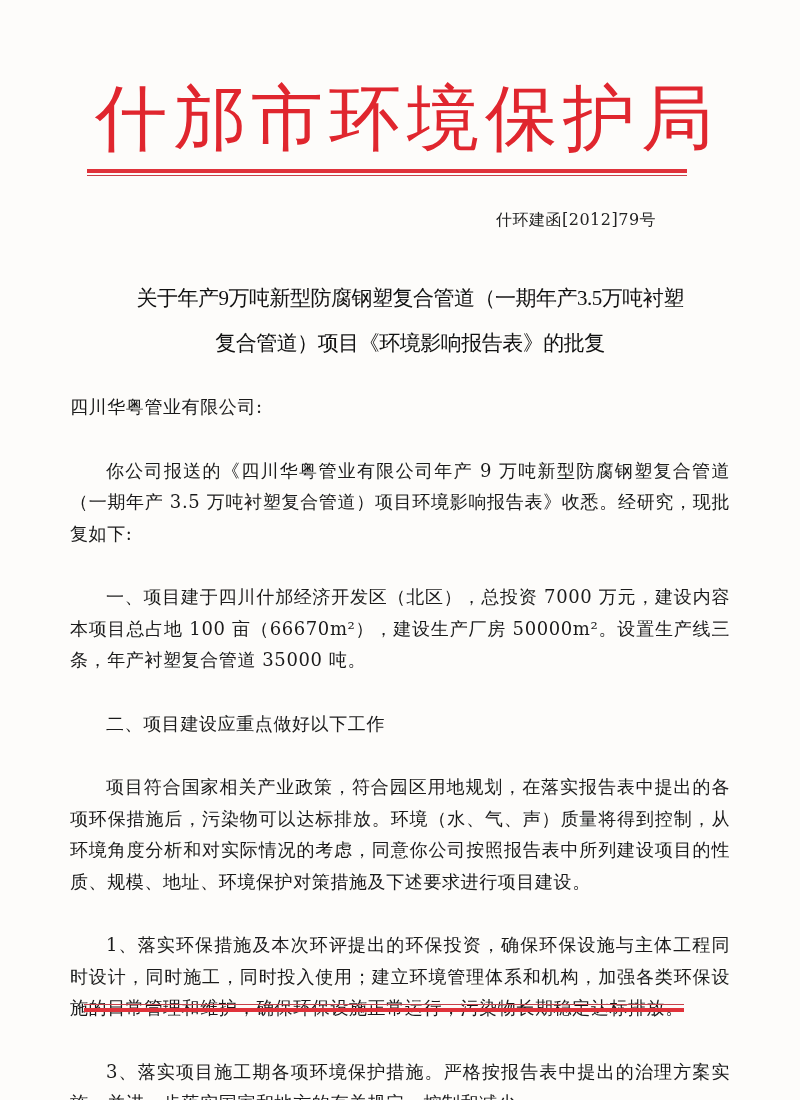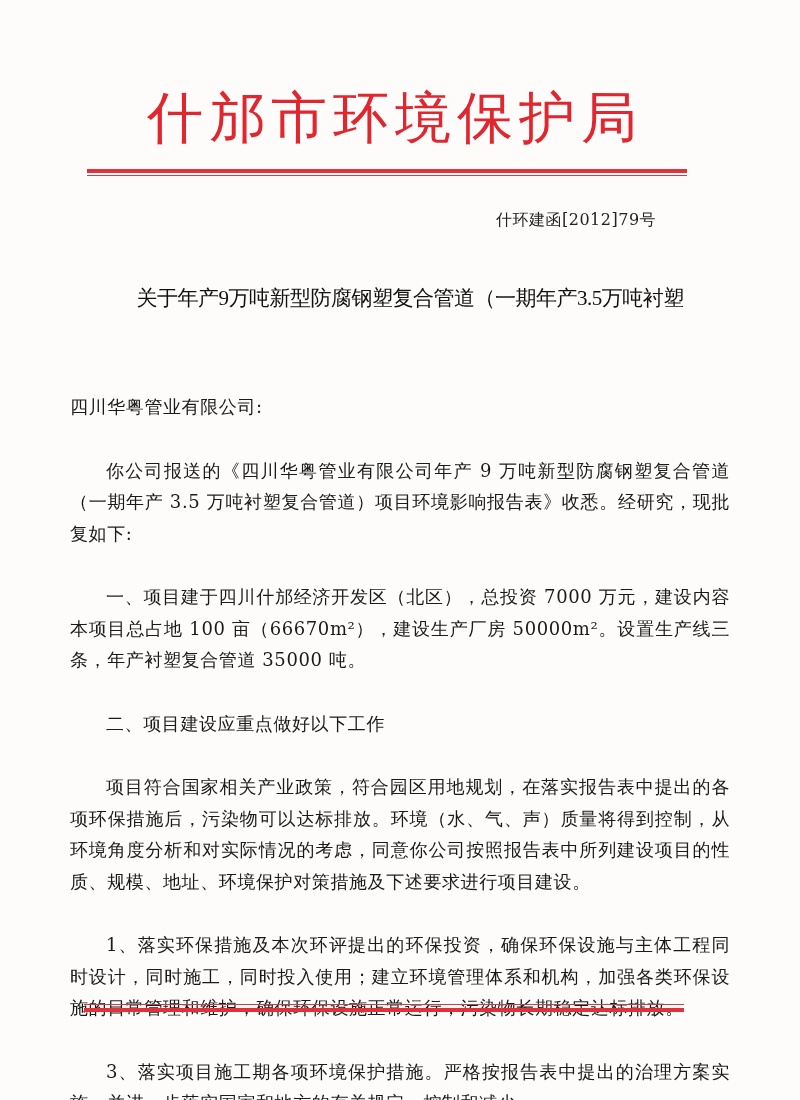--- a/index.html
+++ b/index.html
@@ -6,21 +6,21 @@
   body {
     width: 800px; height: 1100px; overflow: hidden;
     background: #fdfcfa;
     position: relative;
     font-family: "DejaVu Serif", "Liberation Serif", serif;
     color: #1c1c1c;
   }
   .header-title {
     position: absolute; left: 95px; top: 86px; width: 600px;
     font-family: "DejaVu Serif", "Liberation Serif", serif;
-    font-size: 56px; letter-spacing: 6px; line-height: 64px;
+    font-size: 72px; letter-spacing: 6px; line-height: 64px;
     color: #e0262e; text-align: center; white-space: nowrap;
   }
   .rule-top-thick { position:absolute; left:87px; top:169px; width:600px; height:4px; background:#e0323a; }
   .rule-top-thin  { position:absolute; left:87px; top:175px; width:600px; height:1px; background:#c84048; }
   .rule-bot-thin  { position:absolute; left:84px; top:1004px; width:600px; height:1px; background:#c84048; }
   .rule-bot-thick { position:absolute; left:84px; top:1008px; width:600px; height:4px; background:#e0323a; }
 
   .doc-number {
     position:absolute; left:453px; top:210px;
     font-size:16px; letter-spacing:0.5px; color:#222; white-space:nowrap;margin-left:43px;
@@ -46,20 +46,21 @@
 <body>
 
 <div class="header-title">什邡市环境保护局</div>
 <div class="rule-top-thick"></div>
 <div class="rule-top-thin"></div>
 
 <div class="doc-number">什环建函[2012]79号</div>
 
 <div class="doc-heading">
   <div>关于年产9万吨新型防腐钢塑复合管道（一期年产3.5万吨衬塑</div>
+  <div>复合管道）项目《环境影响报告表》的批复</div>
 </div>
 
 <div class="body-text">
   <p class="addressee">四川华粤管业有限公司:</p>
   <p class="indent">你公司报送的《四川华粤管业有限公司年产 9 万吨新型防腐钢塑复合管道（一期年产 3.5 万吨衬塑复合管道）项目环境影响报告表》收悉。经研究，现批复如下:</p>
   <p class="indent">一、项目建于四川什邡经济开发区（北区），总投资 7000 万元，建设内容本项目总占地 100 亩（66670m²），建设生产厂房 50000m²。设置生产线三条，年产衬塑复合管道 35000 吨。</p>
   <p class="indent">二、项目建设应重点做好以下工作</p>
   <p class="indent">项目符合国家相关产业政策，符合园区用地规划，在落实报告表中提出的各项环保措施后，污染物可以达标排放。环境（水、气、声）质量将得到控制，从环境角度分析和对实际情况的考虑，同意你公司按照报告表中所列建设项目的性质、规模、地址、环境保护对策措施及下述要求进行项目建设。</p>
   <p class="indent">1、落实环保措施及本次环评提出的环保投资，确保环保设施与主体工程同时设计，同时施工，同时投入使用；建立环境管理体系和机构，加强各类环保设施的日常管理和维护，确保环保设施正常运行，污染物长期稳定达标排放。</p>
   <p class="indent">3、落实项目施工期各项环境保护措施。严格按报告表中提出的治理方案实施，并进一步落实国家和地方的有关规定，控制和减少</p>

